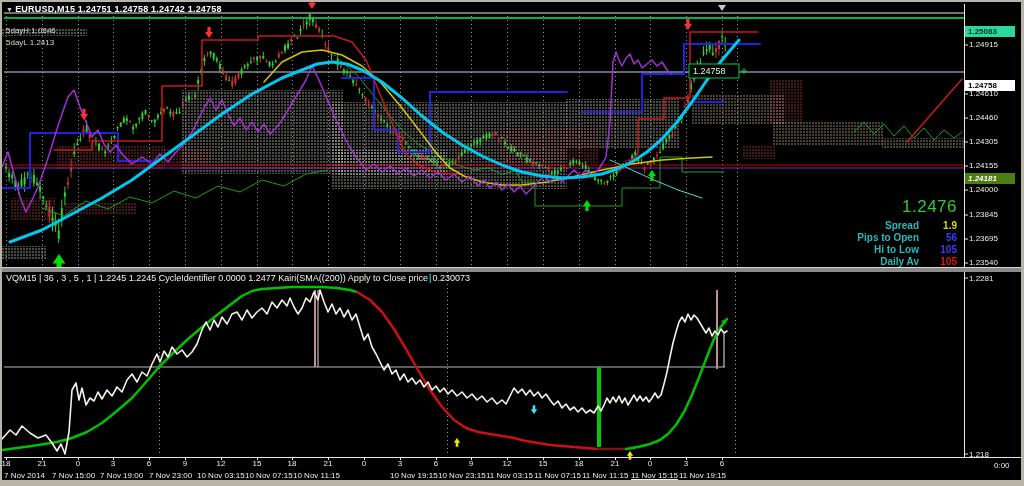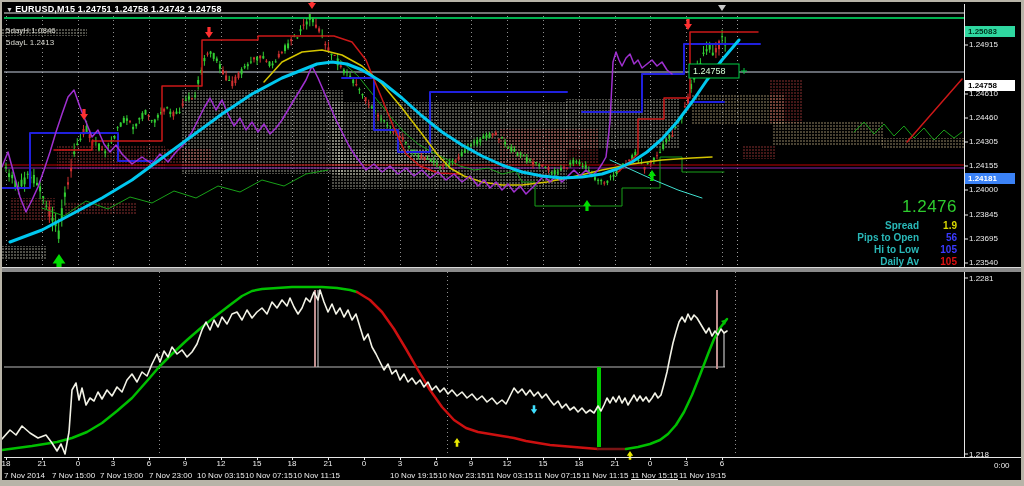--- a/index.html
+++ b/index.html
@@ -651,40 +651,43 @@
         <line x1="720.5" y1="455" x2="720.5" y2="458" stroke="#ececec" stroke-width="1"></line>
       </g>
     </svg>
 
   <div class="ovl title">
     <span class="arr">▼</span><span>EURUSD,M15  1.24751 1.24758 1.24742 1.24758</span>
   </div>
   <div class="ovl fd" style="top:24px">5dayH 1.0846</div>
   <div class="ovl fd" style="top:36px">5dayL 1.2413</div>
 
+  <div class="ovl ind-head">
+    <span>VQM15 | 36 , 3 , 5 , 1 |  1.2245 1.2245   CycleIdentifier 0.0000 1.2477   Kairi(SMA((200)) Apply to Close price</span><span class="pipe">|</span><span>0.230073</span>
+  </div>
 
   <div class="ovl panel" style="right:64px;top:195px">
     <div class="big" id="panel-price" style="color: rgb(46, 204, 46);">1.2476</div>
   </div>
   <div class="prow" style="top:218px">
     <span class="lab" style="color: rgb(41, 184, 184);">Spread</span><span class="val" id="v0" style="color: rgb(216, 216, 0);">1.9</span>
   </div>
   <div class="prow" style="top:230px">
     <span class="lab" style="color: rgb(41, 184, 184);">Pips to Open</span><span class="val" id="v1" style="color: rgb(58, 58, 255);">56</span>
   </div>
   <div class="prow" style="top:242px">
     <span class="lab" style="color: rgb(41, 184, 184);">Hi to Low</span><span class="val" id="v2" style="color: rgb(58, 58, 255);">105</span>
   </div>
   <div class="prow" style="top:254px">
     <span class="lab" style="color: rgb(41, 184, 184);">Daily Av</span><span class="val" id="v3" style="color: rgb(224, 16, 16);">105</span>
   </div>
 
   <div class="hibox" id="hb0" style="top: 10px; background: rgb(47, 215, 160); color: rgb(0, 51, 30);">1.25083</div>
   <div class="hibox" id="hb1" style="top: 64px; background: rgb(255, 255, 255); color: rgb(0, 0, 0);">1.24758</div>
-  <div class="hibox" id="hb2" style="top: 157px; background: #3b82f6; color: rgb(255, 255, 255);">1.24181</div>
+  <div class="hibox" id="hb2" style="top: 157px; background: #4d7c0f; color: rgb(255, 255, 255); font-style: italic;">1.24181</div>
 
   <div class="yticklbl" style="top:272px">1.2281</div>
   <div class="yticklbl" style="top:448px">1.218</div>
   <div class="corner" style="left:992px;top:459px">0:00</div>
 
   <div id="ylabels">
       <div class="yticklbl" style="top: 38px;">1.24915</div>
       <div class="yticklbl" style="top: 87px;">1.24610</div>
       <div class="yticklbl" style="top: 111px;">1.24460</div>
       <div class="yticklbl" style="top: 135px;">1.24305</div>

